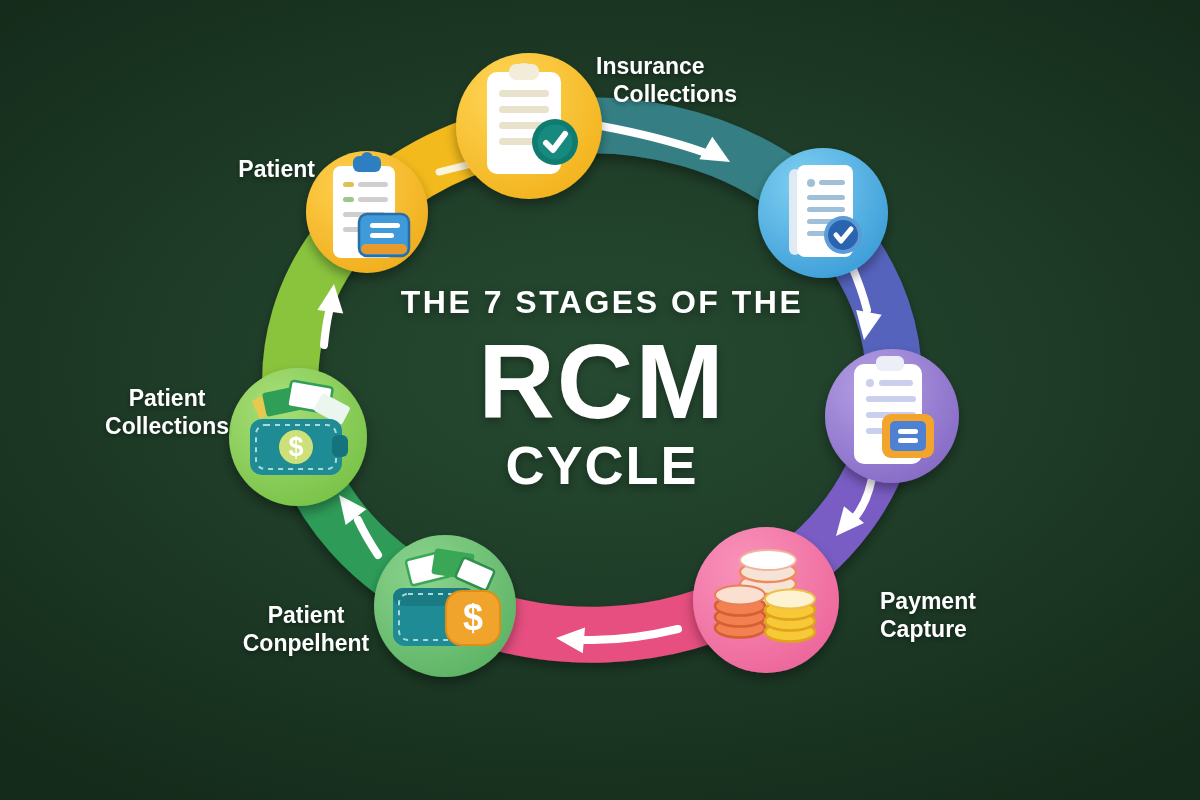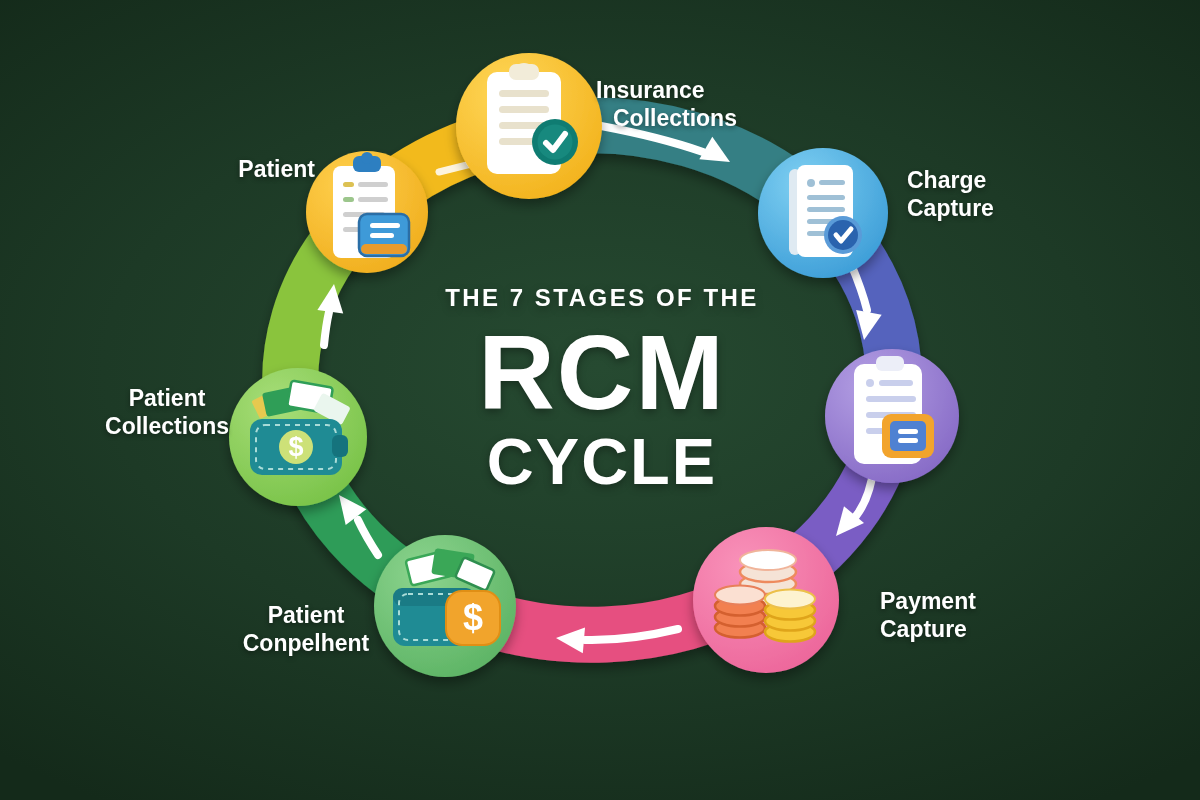--- a/index.html
+++ b/index.html
@@ -12,30 +12,30 @@
     position:relative;width:1200px;height:800px;
     background:radial-gradient(ellipse 75% 65% at 50% 46%, #264a31 0%, #1d3a26 55%, #142a1a 100%);
   }
   .canvas > svg{position:absolute;left:0;top:0;}
   
   .title{
     position:absolute;left:302px;top:284px;width:600px;
     text-align:center;color:#ffffff;
     text-shadow:0 3px 8px rgba(0,0,0,.35);
   }
-  .title .kicker{font-size:24px;font-weight:bold;letter-spacing:2.5px;}
+  .title .kicker{font-size:32px;font-weight:bold;letter-spacing:2.5px;}
   .title .main{font-size:106px;font-weight:bold;line-height:1;letter-spacing:2px;margin-top:7px;}
-  .title .sub{font-size:65px;font-weight:bold;line-height:1;letter-spacing:2px;margin-top:4px;}
+  .title .sub{font-size:54px;font-weight:bold;line-height:1;letter-spacing:2px;margin-top:4px;}
   
   .lbl{
     position:absolute;color:#ffffff;font-size:23px;font-weight:bold;line-height:1.22;
     text-shadow:0 2px 5px rgba(0,0,0,.4);white-space:nowrap;
   }
   .lbl span{display:block;}
-  .lbl-0{left:596px;top:52px;text-align:left;margin-top:24px;}
+  .lbl-0{left:596px;top:52px;text-align:left;}
   .lbl-0 .l2{margin-left:17px;}
   .lbl-1{left:907px;top:166px;text-align:left;}
   .lbl-2{left:992px;top:382px;text-align:left;}
   .lbl-3{left:880px;top:587px;text-align:left;}
   .lbl-4{left:226px;top:601px;width:160px;text-align:center;}
   .lbl-5{left:92px;top:384px;width:150px;text-align:center;}
   .lbl-6{left:150px;top:155px;width:165px;text-align:right;}
   svg text.glyph{font-family:"Liberation Sans",sans-serif;font-weight:bold;fill:#ffffff;text-anchor:middle;}
 </style>
 </head>
@@ -270,24 +270,20 @@
   <div class="title">
     <div class="kicker">THE 7 STAGES OF THE</div>
     <div class="main">RCM</div>
     <div class="sub">CYCLE</div>
   </div>
 
   <div class="lbl lbl-0">
     <span class="l1">Insurance</span>
     <span class="l2">Collections</span>
   </div>
-  <div class="lbl lbl-1">
-    <span class="l1">Charge</span>
-    <span class="l2">Capture</span>
-  </div>
   <div class="lbl lbl-3">
     <span class="l1">Payment</span>
     <span class="l2">Capture</span>
   </div>
   <div class="lbl lbl-4">
     <span class="l1">Patient</span>
     <span class="l2">Conpelhent</span>
   </div>
   <div class="lbl lbl-5">
     <span class="l1">Patient</span>

